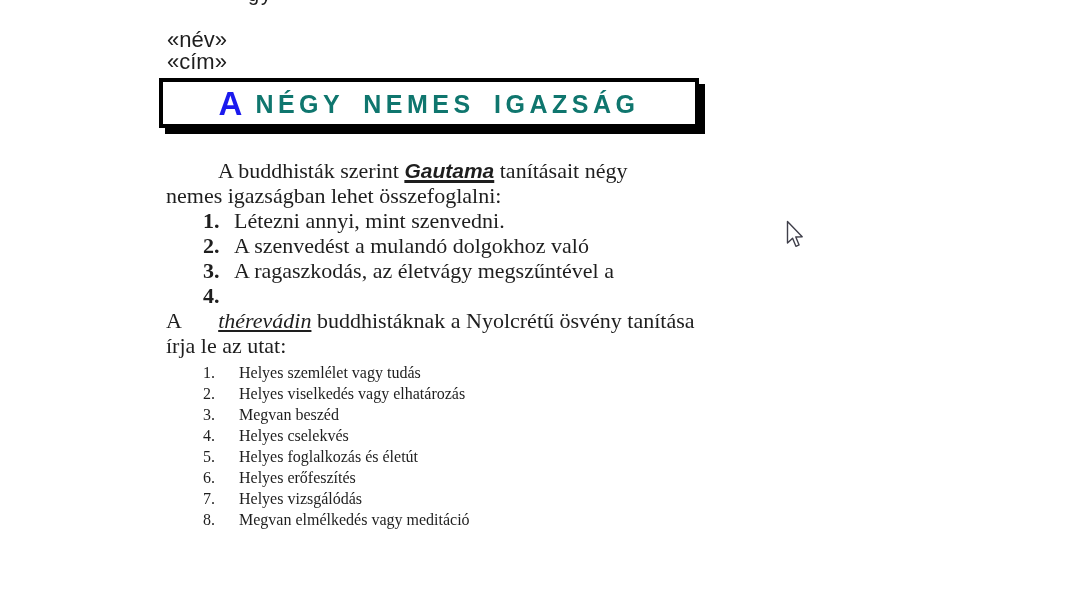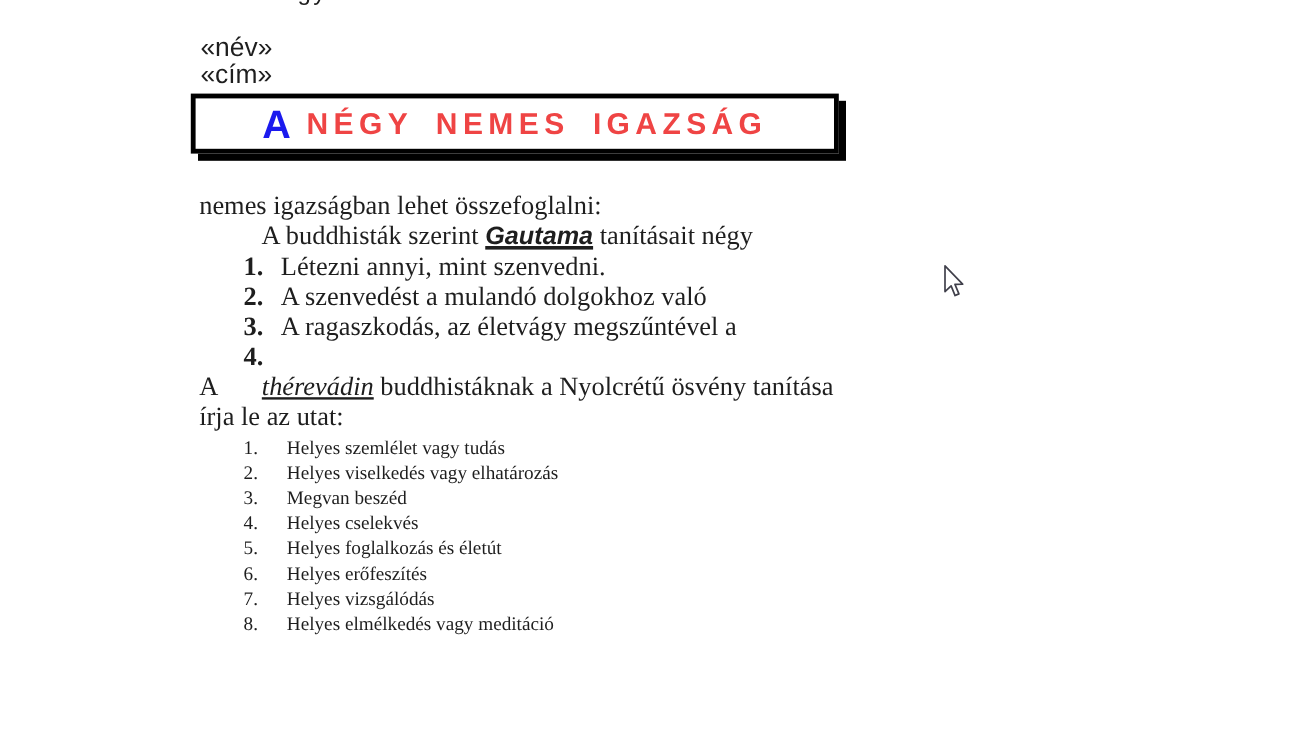--- a/index.html
+++ b/index.html
@@ -39,21 +39,21 @@
     box-sizing: content-box;
   }
   .title-lead {
     font-family: "Liberation Sans", sans-serif;
     font-weight: bold; font-size: 33px; line-height: 1;
     color: #1b1aee; letter-spacing: 4px; margin-right: 9px;
   }
   .title-rest {
     font-family: "Liberation Sans", sans-serif;
     font-weight: bold; font-size: 25px; line-height: 1;
-    color: #ef4444; letter-spacing: 4.5px; word-spacing: 8px;
+    color: #0f766e; letter-spacing: 4.5px; word-spacing: 8px;
     position: relative; top: 1px;
   }
 
   .doc-body {
     position: absolute; left: 166px; top: 158px;
     width: 560px;
     font-size: 22px; line-height: 25px;
   }
   .line { white-space: nowrap; }
   .line.indented { padding-left: 52px; }
@@ -96,22 +96,22 @@
   <div>«cím»</div>
 </div>
 
 <div class="title-box">
   <span class="title-lead">A</span>
     <span class="title-rest">NÉGY NEMES IGAZSÁG</span>
 </div>
 
 <div class="doc-body">
 
+  <div class="line indented"><span>A buddhisták szerint </span><span class="emph-sans">Gautama</span><span> tanításait négy</span></div>
   <div class="line">nemes igazságban lehet összefoglalni:</div>
-  <div class="line indented"><span>A buddhisták szerint </span><span class="emph-sans">Gautama</span><span> tanításait négy</span></div>
 
   <div>
     <div class="li-row">
       <span class="num">1.</span>
       <div class="txt">
         <div class="line">Létezni annyi, mint szenvedni.</div>
       </div>
     </div>
     <div class="li-row">
       <span class="num">2.</span>
@@ -159,21 +159,21 @@
     <div class="li-row">
       <span class="num">6.</span>
       <div class="txt line">Helyes erőfeszítés</div>
     </div>
     <div class="li-row">
       <span class="num">7.</span>
       <div class="txt line">Helyes vizsgálódás</div>
     </div>
     <div class="li-row">
       <span class="num">8.</span>
-      <div class="txt line">Helyes elmélkedés vagy meditáció</div>
+      <div class="txt line">Megvan elmélkedés vagy meditáció</div>
     </div>
   </div>
 
 </div>
 
 <svg class="cursor" viewBox="0 0 18 30" aria-hidden="true">
   <path d="M1.5,1.5 L1.5,23 L6.6,18.2 L9.9,26.3 L13.1,24.9 L9.8,17.0 L16.2,16.8 Z" fill="#ffffff" stroke="#3f3f4a" stroke-width="1.4" stroke-linejoin="round"></path>
 </svg>
 
 </body></html>

